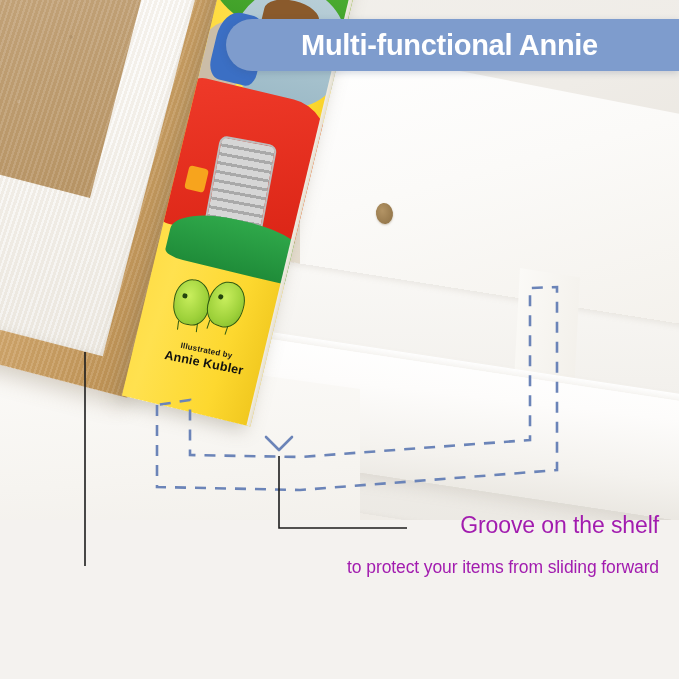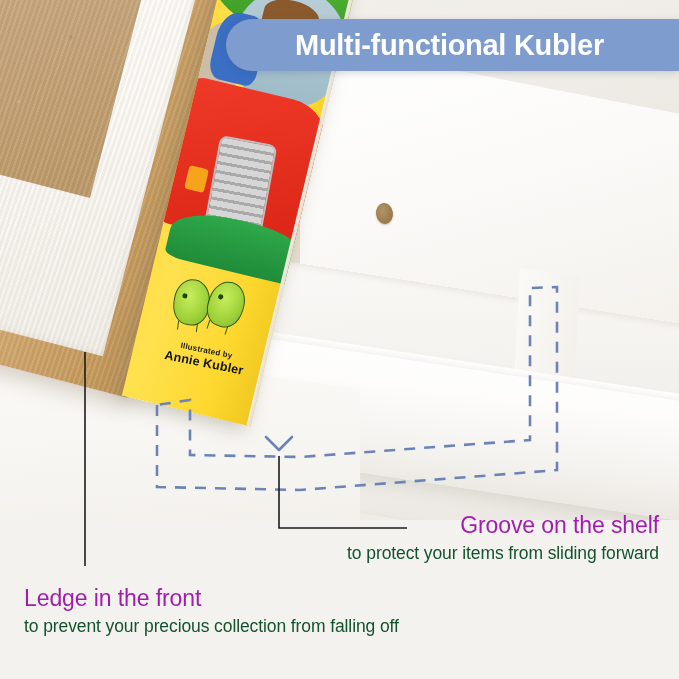--- a/index.html
+++ b/index.html
@@ -344,22 +344,22 @@
     letter-spacing: -0.1px;
     line-height: 1.18;
     color: #a21caf;
   }
   .caption .cap-sub {
     display: block;
     font-size: 17.5px;
     font-weight: normal;
     letter-spacing: -0.1px;
     line-height: 1.3;
-    color: #14532d;
-    margin-top: 3px;
+    color: #a21caf;
+    margin-top: 17px;
   }
   .caption-groove {
     right: 20px;
     top: 512px;
     text-align: right;
   }
   .caption-ledge {
     left: 24px;
     top: 585px;
     text-align: left;
@@ -422,26 +422,22 @@
   </div>
 
   <svg class="leader-svg" viewBox="0 0 679 679">
 
     <line x1="85" y1="352" x2="85" y2="566" stroke="#1c1c1c" stroke-width="1.6"></line>
 
     <polyline points="279,456 279,528 407,528" fill="none" stroke="#1c1c1c" stroke-width="1.6"></polyline>
   </svg>
 
   <div class="banner">
-    <span class="banner-text">Multi-functional Kubler</span>
+    <span class="banner-text">Multi-functional Annie</span>
   </div>
 
   <div class="caption caption-groove">
     <span class="cap-title">Groove on the shelf</span>
     <span class="cap-sub">to protect your items from sliding forward</span>
   </div>
 
-  <div class="caption caption-ledge">
-    <span class="cap-title">Ledge in the front</span>
-    <span class="cap-sub">to prevent your precious collection from falling off</span>
-  </div>
 
 </div>
 
 </body></html>

